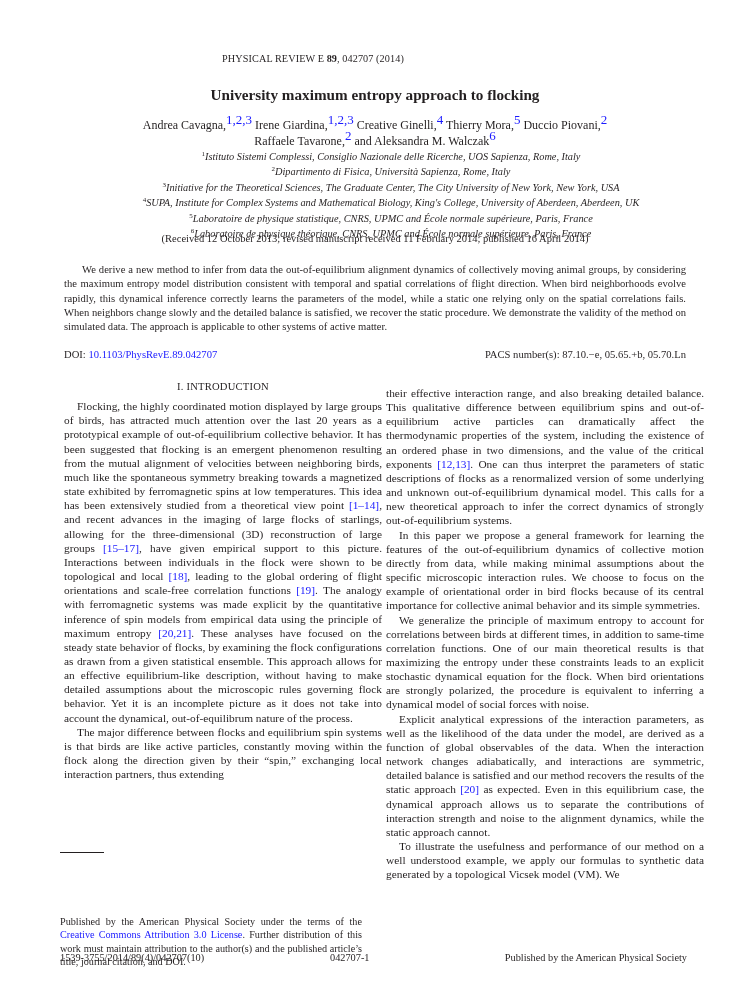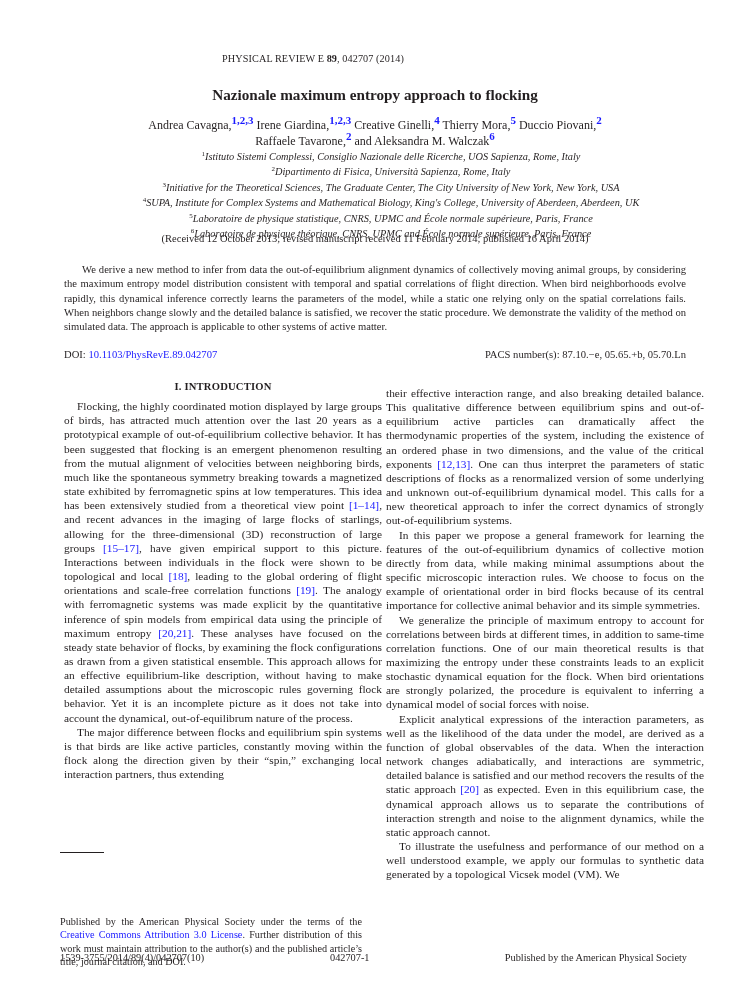--- a/index.html
+++ b/index.html
@@ -13,21 +13,21 @@
     font-size: 10.2px; letter-spacing: 0.1px;
   }
   .title {
     position: absolute; top: 86px; left: 0; width: 750px; text-align: center;
     font-size: 15.2px; font-weight: bold;
   }
   .authors {
     position: absolute; top: 117px; left: 0; width: 750px; text-align: center;
     font-size: 12px; line-height: 16px;
   }
-  .authors sup { font-size: 11px; color: #1a1aff; vertical-align: 5px; line-height: 0; font-weight: bold; }
+  .authors sup { font-size: 13px; color: #1a1aff; vertical-align: 5px; line-height: 0; }
   .affils {
     position: absolute; top: 149px; left: 0; width: 750px; text-align: center;
     font-size: 10.3px; line-height: 15.4px; font-style: italic; margin-left: 16px;
   }
   .affils sup { font-size: 7px; vertical-align: 4px; line-height: 0; font-style: normal; }
   .received {
     position: absolute; top: 233px; left: 0; width: 750px; text-align: center;
     font-size: 10.5px;
   }
   .abstract {
@@ -39,21 +39,21 @@
     font-size: 10.6px;
   }
   .doi-line .pacs { position: absolute; right: 0; top: 0; }
   .col {
     position: absolute; top: 380px; width: 318px;
     font-size: 11.35px; line-height: 14.15px; text-align: justify;
   }
   .col.left { left: 64px; }
   .col.right { left: 386px; top: 386px; }
   .section-head {
-    text-align: center; font-weight: bold; font-size: 10.6px; margin-bottom: 5px; letter-spacing: 0.2px;
+    text-align: center; font-weight: normal; font-size: 10.6px; margin-bottom: 5px; letter-spacing: 0.2px;
   }
   .col p { margin: 0; text-indent: 13px; }
   .col p.noindent { text-indent: 0; }
   .footnote-rule {
     position: absolute; top: 852px; left: 60px; width: 44px; height: 0;
     border-top: 1px solid #231f20;
   }
   .footnote {
     position: absolute; top: 879px; left: 60px; width: 302px;
     font-size: 10.2px; line-height: 13.3px; text-align: justify; margin-top: 36px;
@@ -63,21 +63,21 @@
   }
   .footer .issn { position: absolute; left: 0; top: 0; }
   .footer .page { position: absolute; left: 270px; top: 0; }
   .footer .publisher { position: absolute; right: 3px; top: 0; }
 </style>
 </head>
 <body>
 
 <div class="running-head"><span>PHYSICAL REVIEW E</span> <b>89</b><span>, 042707 (2014)</span></div>
 
-<div class="title">Nazionale maximum entropy approach to flocking</div>
+<div class="title">University maximum entropy approach to flocking</div>
 
 <div class="authors">
   <span><span>Andrea Cavagna,</span><sup>1,2,3</sup></span>
   <span><span>Irene Giardina,</span><sup>1,2,3</sup></span>
   <span><span>Creative Ginelli,</span><sup>4</sup></span>
   <span><span>Thierry Mora,</span><sup>5</sup></span>
   <span><span>Duccio Piovani,</span><sup>2</sup></span><br>
   <span><span>Raffaele Tavarone,</span><sup>2</sup></span>
   <span><span>and Aleksandra M. Walczak</span><sup>6</sup></span>
 </div>

